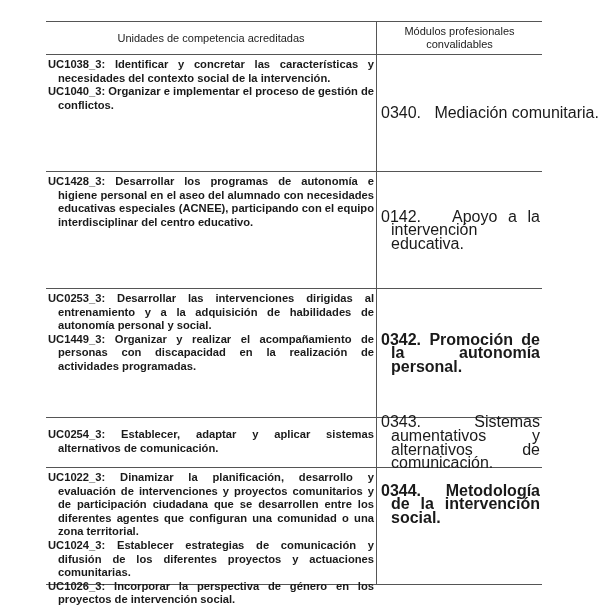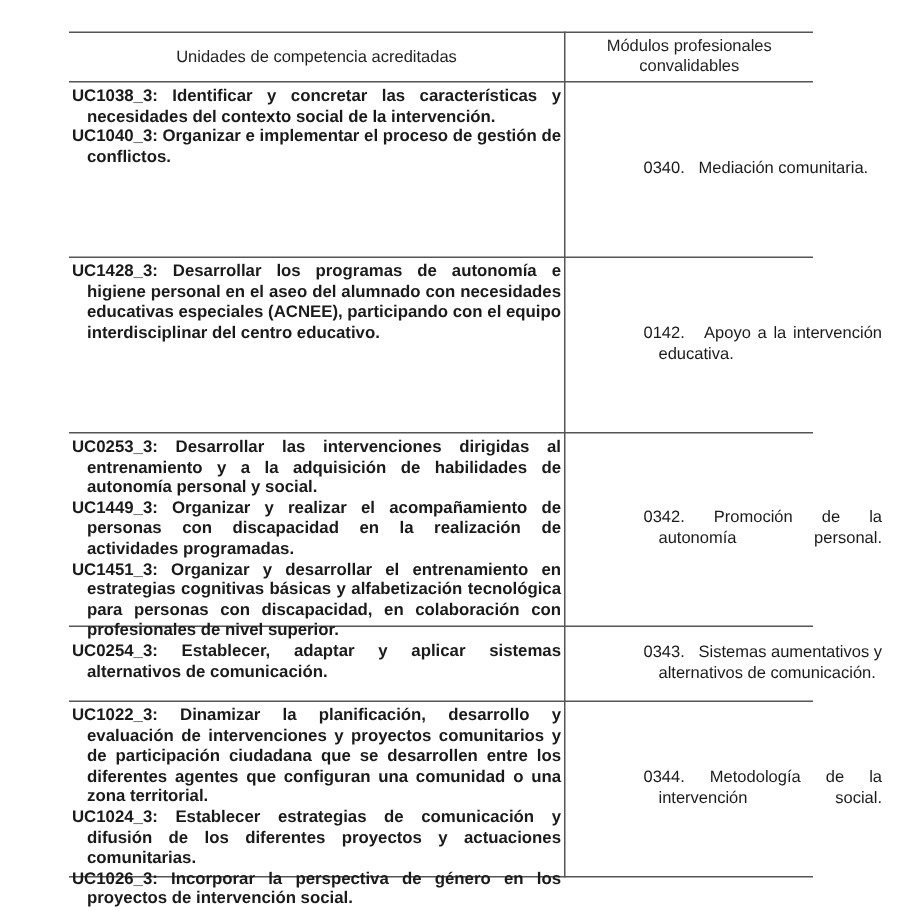--- a/index.html
+++ b/index.html
@@ -5,25 +5,25 @@
   html, body { margin: 0; padding: 0; background: #ffffff; }
   body { width: 600px; height: 607px; position: relative; overflow: hidden;
          font-family: "Liberation Sans", sans-serif; color: #1a1a1a; }
   .tbl { position: absolute; left: 46px; top: 21px; width: 496px; }
   .hline { position: absolute; left: 0; width: 496px; height: 0; border-top: 1.5px solid #555; }
   .vline { position: absolute; left: 330px; top: 0; width: 0; border-left: 1.5px solid #555; height: 564px; }
   .cell { position: absolute; box-sizing: border-box; }
   .hdr { display: flex; align-items: center; justify-content: center; text-align: center;
          font-size: 11px; line-height: 13px; color: #222; }
   .left { left: 0; width: 330px; padding: 0 2px 0 2px; font-size: 11.2px; line-height: 13.6px; }
-  .right { left: 331px; width: 165px; padding: 0 2px 0 4px; font-size: 11px; line-height: 13.6px;
-           display: flex; align-items: center; margin-left: 48px; }
+  .right { left: 331px; width: 165px; padding: 0 2px 0 4px; font-size: 16px; line-height: 13.6px;
+           display: flex; align-items: center; }
   .uc { text-align: justify; text-align-last: left; padding-left: 10px; text-indent: -10px; margin: 0; font-weight: bold; }
   .mod { text-align: justify; text-align-last: left; padding-left: 10px; text-indent: -10px; width: 100%; }
-  .mod.just { text-align-last: justify; }
+  .mod.just { text-align-last: justify; font-weight: bold; }
 </style>
 </head>
 <body>
 
 <div class="tbl">
   <div class="hline" style="top:0"></div>
   <div class="hline" style="top:33px"></div>
   <div class="hline" style="top:150px"></div>
   <div class="hline" style="top:267px"></div>
   <div class="hline" style="top:396px"></div>
@@ -45,34 +45,33 @@
   <div class="cell left" style="top:154px;height:112px">
     <p class="uc">UC1428_3: Desarrollar los programas de autonomía e higiene personal en el aseo del alumnado con necesidades educativas especiales (ACNEE), participando con el equipo interdisciplinar del centro educativo.</p>
   </div>
   <div class="cell right" style="top:151px;height:116px">
     <div class="mod" style="white-space:pre-wrap">0142.   Apoyo a la intervención educativa.</div>
   </div>
 
   <div class="cell left" style="top:271px;height:124px">
     <p class="uc">UC0253_3: Desarrollar las intervenciones dirigidas al entrenamiento y a la adquisición de habilidades de autonomía personal y social.</p>
     <p class="uc">UC1449_3: Organizar y realizar el acompañamiento de personas con discapacidad en la realización de actividades programadas.</p>
-    <p class="uc">UC1451_3: Organizar y desarrollar el entrenamiento en estrategias cognitivas básicas y alfabetización tecnológica para personas con discapacidad, en colaboración con profesionales de nivel superior.</p>
   </div>
   <div class="cell right" style="top:268px;height:128px">
     <div class="mod just">0342. Promoción de la autonomía personal.</div>
   </div>
 
   <div class="cell left" style="top:407px;height:38px">
     <p class="uc">UC0254_3: Establecer, adaptar y aplicar sistemas alternativos de comunicación.</p>
   </div>
   <div class="cell right" style="top:397px;height:49px">
     <div class="mod" style="white-space:pre-wrap">0343.   Sistemas aumentativos y alternativos de comunicación.</div>
   </div>
 
   <div class="cell left" style="top:450px;height:112px">
     <p class="uc">UC1022_3: Dinamizar la planificación, desarrollo y evaluación de intervenciones y proyectos comunitarios y de participación ciudadana que se desarrollen entre los diferentes agentes que configuran una comunidad o una zona territorial.</p>
     <p class="uc">UC1024_3: Establecer estrategias de comunicación y difusión de los diferentes proyectos y actuaciones comunitarias.</p>
     <p class="uc">UC1026_3: Incorporar la perspectiva de género en los proyectos de intervención social.</p>
   </div>
-  <div class="cell right" style="top:447px;height:116px">
+  <div class="cell right" style="top:425px;height:116px">
     <div class="mod just">0344. Metodología de la intervención social.</div>
   </div>
 </div>
 
 </body></html>

